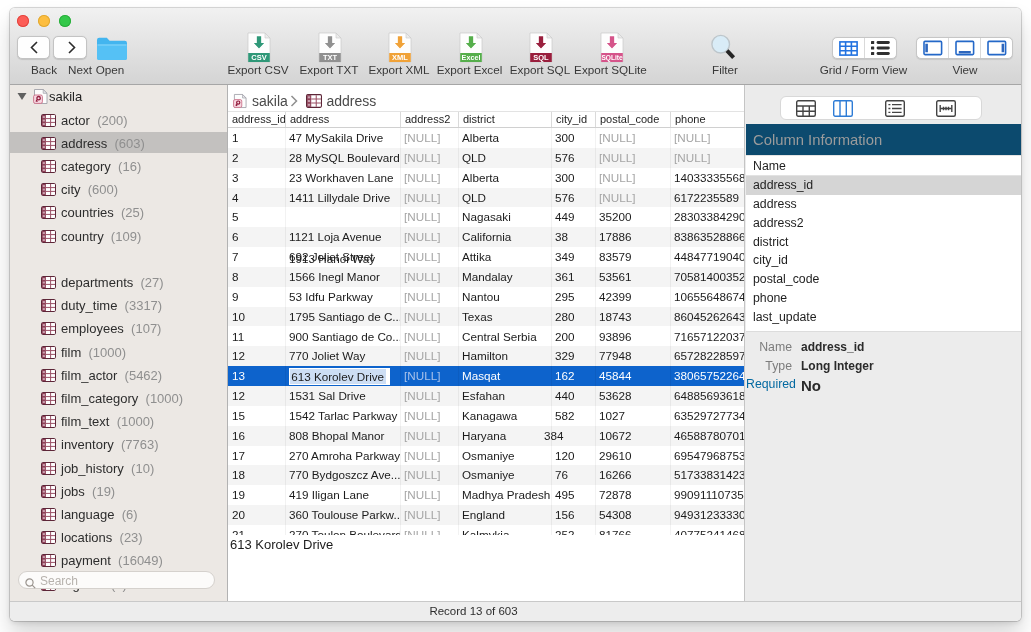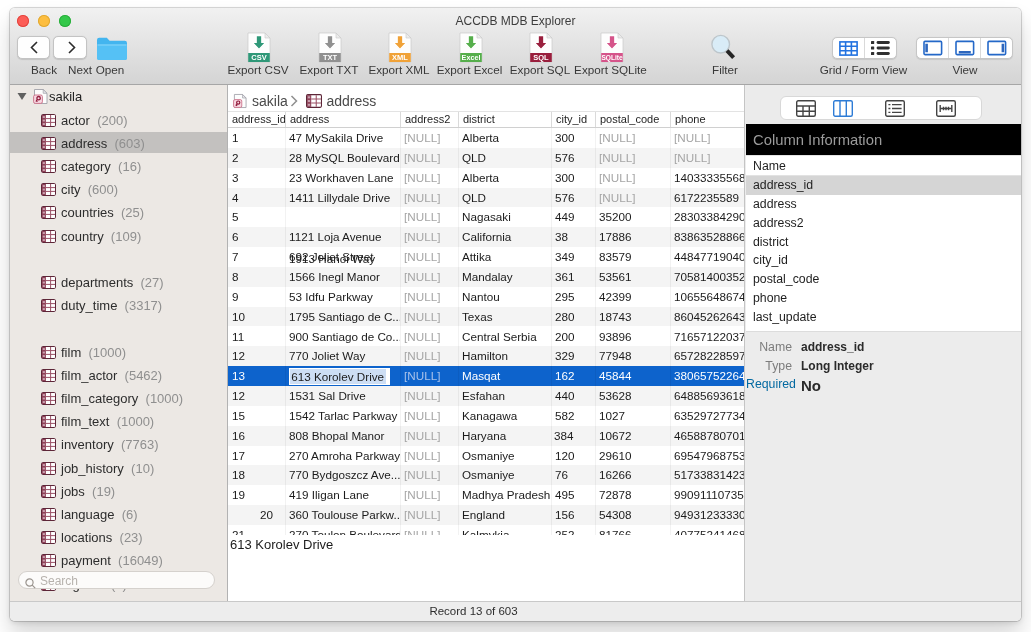--- a/index.html
+++ b/index.html
@@ -32,21 +32,20 @@
 .rpanel{position:absolute;left:734px;top:77px;width:277px;height:516px;background:#ececec;border-left:1px solid #c4c4c4;}
 .prow{position:absolute;left:1px;width:276px;height:18.85px;font-size:12.3px;color:#1f1f1f;line-height:18.85px;}
 .statusbar{position:absolute;left:0;top:593px;width:1011px;height:20px;background:#ededed;border-top:1px solid #c9c9c9;}
 </style></head><body>
 <div class="win">
 
 <div class="toolbar">
 <div class="light" style="left:6.7px;background:#fc5d57;box-shadow:inset 0 0 0 1px #e2453f;"></div>
 <div class="light" style="left:27.6px;background:#fdbe40;box-shadow:inset 0 0 0 1px #e0a833;"></div>
 <div class="light" style="left:48.6px;background:#34c84a;box-shadow:inset 0 0 0 1px #2aad3c;"></div>
-<div class="abs" style="left:0;top:6px;width:1011px;text-align:center;font-size:12px;color:#3d3d3d;">ACCDB MDB Explorer</div>
 <div class="navbtn" style="left:7px;width:33px;">
         <svg class="chev" style="left:9px;" viewBox="0 0 15 15">
           <path d="M10 2 L4.5 7.5 L10 13" fill="none" stroke="#2b2b2b" stroke-width="1.6"></path>
         </svg>
       </div>
 <div class="navbtn" style="left:43px;width:34px;">
         <svg class="chev" style="left:10px;" viewBox="0 0 15 15">
           <path d="M5 2 L10.5 7.5 L5 13" fill="none" stroke="#2b2b2b" stroke-width="1.6"></path>
         </svg>
       </div>
@@ -255,20 +254,31 @@
         <span class="ic"><svg width="15" height="13" viewBox="0 0 15 13">
 <rect x="0.5" y="0.5" width="14" height="12" rx="1.2" fill="#fff" stroke="#5d2638" stroke-width="1"></rect>
 <rect x="1" y="1" width="3.9" height="11" fill="#8e4057"></rect>
 <rect x="1.7" y="2.1" width="2.2" height="1.9" fill="#c9a2b0"></rect>
 <rect x="1.7" y="5.6" width="2.2" height="1.9" fill="#c9a2b0"></rect>
 <rect x="1.7" y="9.1" width="2.2" height="1.9" fill="#c9a2b0"></rect>
 <path d="M4.9 4.6 L14 4.6 M4.9 8.4 L14 8.4 M9.6 1 L9.6 12" stroke="#9b5166" stroke-width="1" fill="none"></path>
 </svg></span>
         <span class="nm">duty_time&nbsp; <span class="ct">(3317)</span></span>
       </div>
+<div class="sbrow" style="top:232.4px;">
+        <span class="ic"><svg width="15" height="13" viewBox="0 0 15 13">
+<rect x="0.5" y="0.5" width="14" height="12" rx="1.2" fill="#fff" stroke="#5d2638" stroke-width="1"></rect>
+<rect x="1" y="1" width="3.9" height="11" fill="#8e4057"></rect>
+<rect x="1.7" y="2.1" width="2.2" height="1.9" fill="#c9a2b0"></rect>
+<rect x="1.7" y="5.6" width="2.2" height="1.9" fill="#c9a2b0"></rect>
+<rect x="1.7" y="9.1" width="2.2" height="1.9" fill="#c9a2b0"></rect>
+<path d="M4.9 4.6 L14 4.6 M4.9 8.4 L14 8.4 M9.6 1 L9.6 12" stroke="#9b5166" stroke-width="1" fill="none"></path>
+</svg></span>
+        <span class="nm">employees&nbsp; <span class="ct">(107)</span></span>
+      </div>
 <div class="sbrow" style="top:255.6px;">
         <span class="ic"><svg width="15" height="13" viewBox="0 0 15 13">
 <rect x="0.5" y="0.5" width="14" height="12" rx="1.2" fill="#fff" stroke="#5d2638" stroke-width="1"></rect>
 <rect x="1" y="1" width="3.9" height="11" fill="#8e4057"></rect>
 <rect x="1.7" y="2.1" width="2.2" height="1.9" fill="#c9a2b0"></rect>
 <rect x="1.7" y="5.6" width="2.2" height="1.9" fill="#c9a2b0"></rect>
 <rect x="1.7" y="9.1" width="2.2" height="1.9" fill="#c9a2b0"></rect>
 <path d="M4.9 4.6 L14 4.6 M4.9 8.4 L14 8.4 M9.6 1 L9.6 12" stroke="#9b5166" stroke-width="1" fill="none"></path>
 </svg></span>
         <span class="nm">film&nbsp; <span class="ct">(1000)</span></span>
@@ -557,21 +567,21 @@
 <div class="c" style="left:230px;width:93px;">Kanagawa</div>
 <div class="c" style="left:323px;width:44px;">582</div>
 <div class="c" style="left:367px;width:75px;">1027</div>
 <div class="c" style="left:442px;width:74px;">635297277345</div>
 </div>
 <div class="trow" style="top:297.75px;background:#f4f4f4;">
 <div class="c" style="left:0px;width:57px;">16</div>
 <div class="c" style="left:57px;width:115px;">808 Bhopal Manor</div>
 <div class="c" style="left:172px;width:58px;"><span class="null">[NULL]</span></div>
 <div class="c" style="left:230px;width:93px;">Haryana</div>
-<div class="c" style="left:322px;width:44px;">384</div>
+<div class="c" style="left:312px;width:44px;">384</div>
 <div class="c" style="left:367px;width:75px;">10672</div>
 <div class="c" style="left:442px;width:74px;">465887807014</div>
 </div>
 <div class="trow" style="top:317.60px;">
 <div class="c" style="left:0px;width:57px;">17</div>
 <div class="c" style="left:57px;width:115px;">270 Amroha Parkway</div>
 <div class="c" style="left:172px;width:58px;"><span class="null">[NULL]</span></div>
 <div class="c" style="left:230px;width:93px;">Osmaniye</div>
 <div class="c" style="left:323px;width:44px;">120</div>
 <div class="c" style="left:367px;width:75px;">29610</div>
@@ -589,21 +599,21 @@
 <div class="trow" style="top:357.30px;">
 <div class="c" style="left:0px;width:57px;">19</div>
 <div class="c" style="left:57px;width:115px;">419 Iligan Lane</div>
 <div class="c" style="left:172px;width:58px;"><span class="null">[NULL]</span></div>
 <div class="c" style="left:230px;width:93px;">Madhya Pradesh</div>
 <div class="c" style="left:323px;width:44px;">495</div>
 <div class="c" style="left:367px;width:75px;">72878</div>
 <div class="c" style="left:442px;width:74px;">990911107354</div>
 </div>
 <div class="trow" style="top:377.15px;background:#f4f4f4;">
-<div class="c" style="left:0px;width:57px;margin-left:28px;">20</div>
+<div class="c" style="left:0px;width:57px;">20</div>
 <div class="c" style="left:57px;width:115px;">360 Toulouse Parkw...</div>
 <div class="c" style="left:172px;width:58px;"><span class="null">[NULL]</span></div>
 <div class="c" style="left:230px;width:93px;">England</div>
 <div class="c" style="left:323px;width:44px;">156</div>
 <div class="c" style="left:367px;width:75px;">54308</div>
 <div class="c" style="left:442px;width:74px;">949312333307</div>
 </div>
 <div class="trow" style="top:397.00px;">
 <div class="c" style="left:0px;width:57px;">21</div>
 <div class="c" style="left:57px;width:115px;">270 Toulon Boulevard</div>
@@ -656,21 +666,21 @@
           <g stroke="#444" fill="none" stroke-width="1.4">
             <rect x="0.7" y="0.7" width="18.6" height="15.6" rx="1.5"></rect>
             <line x1="4.2" y1="5" x2="4.2" y2="12"></line>
             <line x1="15.8" y1="5" x2="15.8" y2="12"></line>
             <line x1="4.2" y1="8.5" x2="15.8" y2="8.5"></line>
             <line x1="7.5" y1="6.8" x2="7.5" y2="10.2"></line>
             <line x1="10" y1="6.8" x2="10" y2="10.2"></line>
             <line x1="12.5" y1="6.8" x2="12.5" y2="10.2"></line>
           </g>
         </svg></div>
-<div class="abs" style="left:1px;top:39px;width:276px;height:32px;background:#000000;border-bottom:1px solid #e4e4e4;">
+<div class="abs" style="left:1px;top:39px;width:276px;height:32px;background:#0c4a6e;border-bottom:1px solid #e4e4e4;">
         <span class="abs" style="left:7px;top:8px;font-size:14.8px;color:#9b9b9b;">Column Information</span>
       </div>
 <div class="abs" style="left:1px;top:71px;width:276px;height:175px;background:#fff;"></div>
 <div class="prow" style="top:71px;height:20px;line-height:20px;border-bottom:1px solid #e2e2e2;"><span style="margin-left:7px;">Name</span></div>
 <div class="prow" style="top:91.00px;background:#d5d5d5;"><span style="margin-left:7px;">address_id</span></div>
 <div class="prow" style="top:109.85px;"><span style="margin-left:7px;">address</span></div>
 <div class="prow" style="top:128.70px;"><span style="margin-left:7px;">address2</span></div>
 <div class="prow" style="top:147.55px;"><span style="margin-left:7px;">district</span></div>
 <div class="prow" style="top:166.40px;"><span style="margin-left:7px;">city_id</span></div>
 <div class="prow" style="top:185.25px;"><span style="margin-left:7px;">postal_code</span></div>

